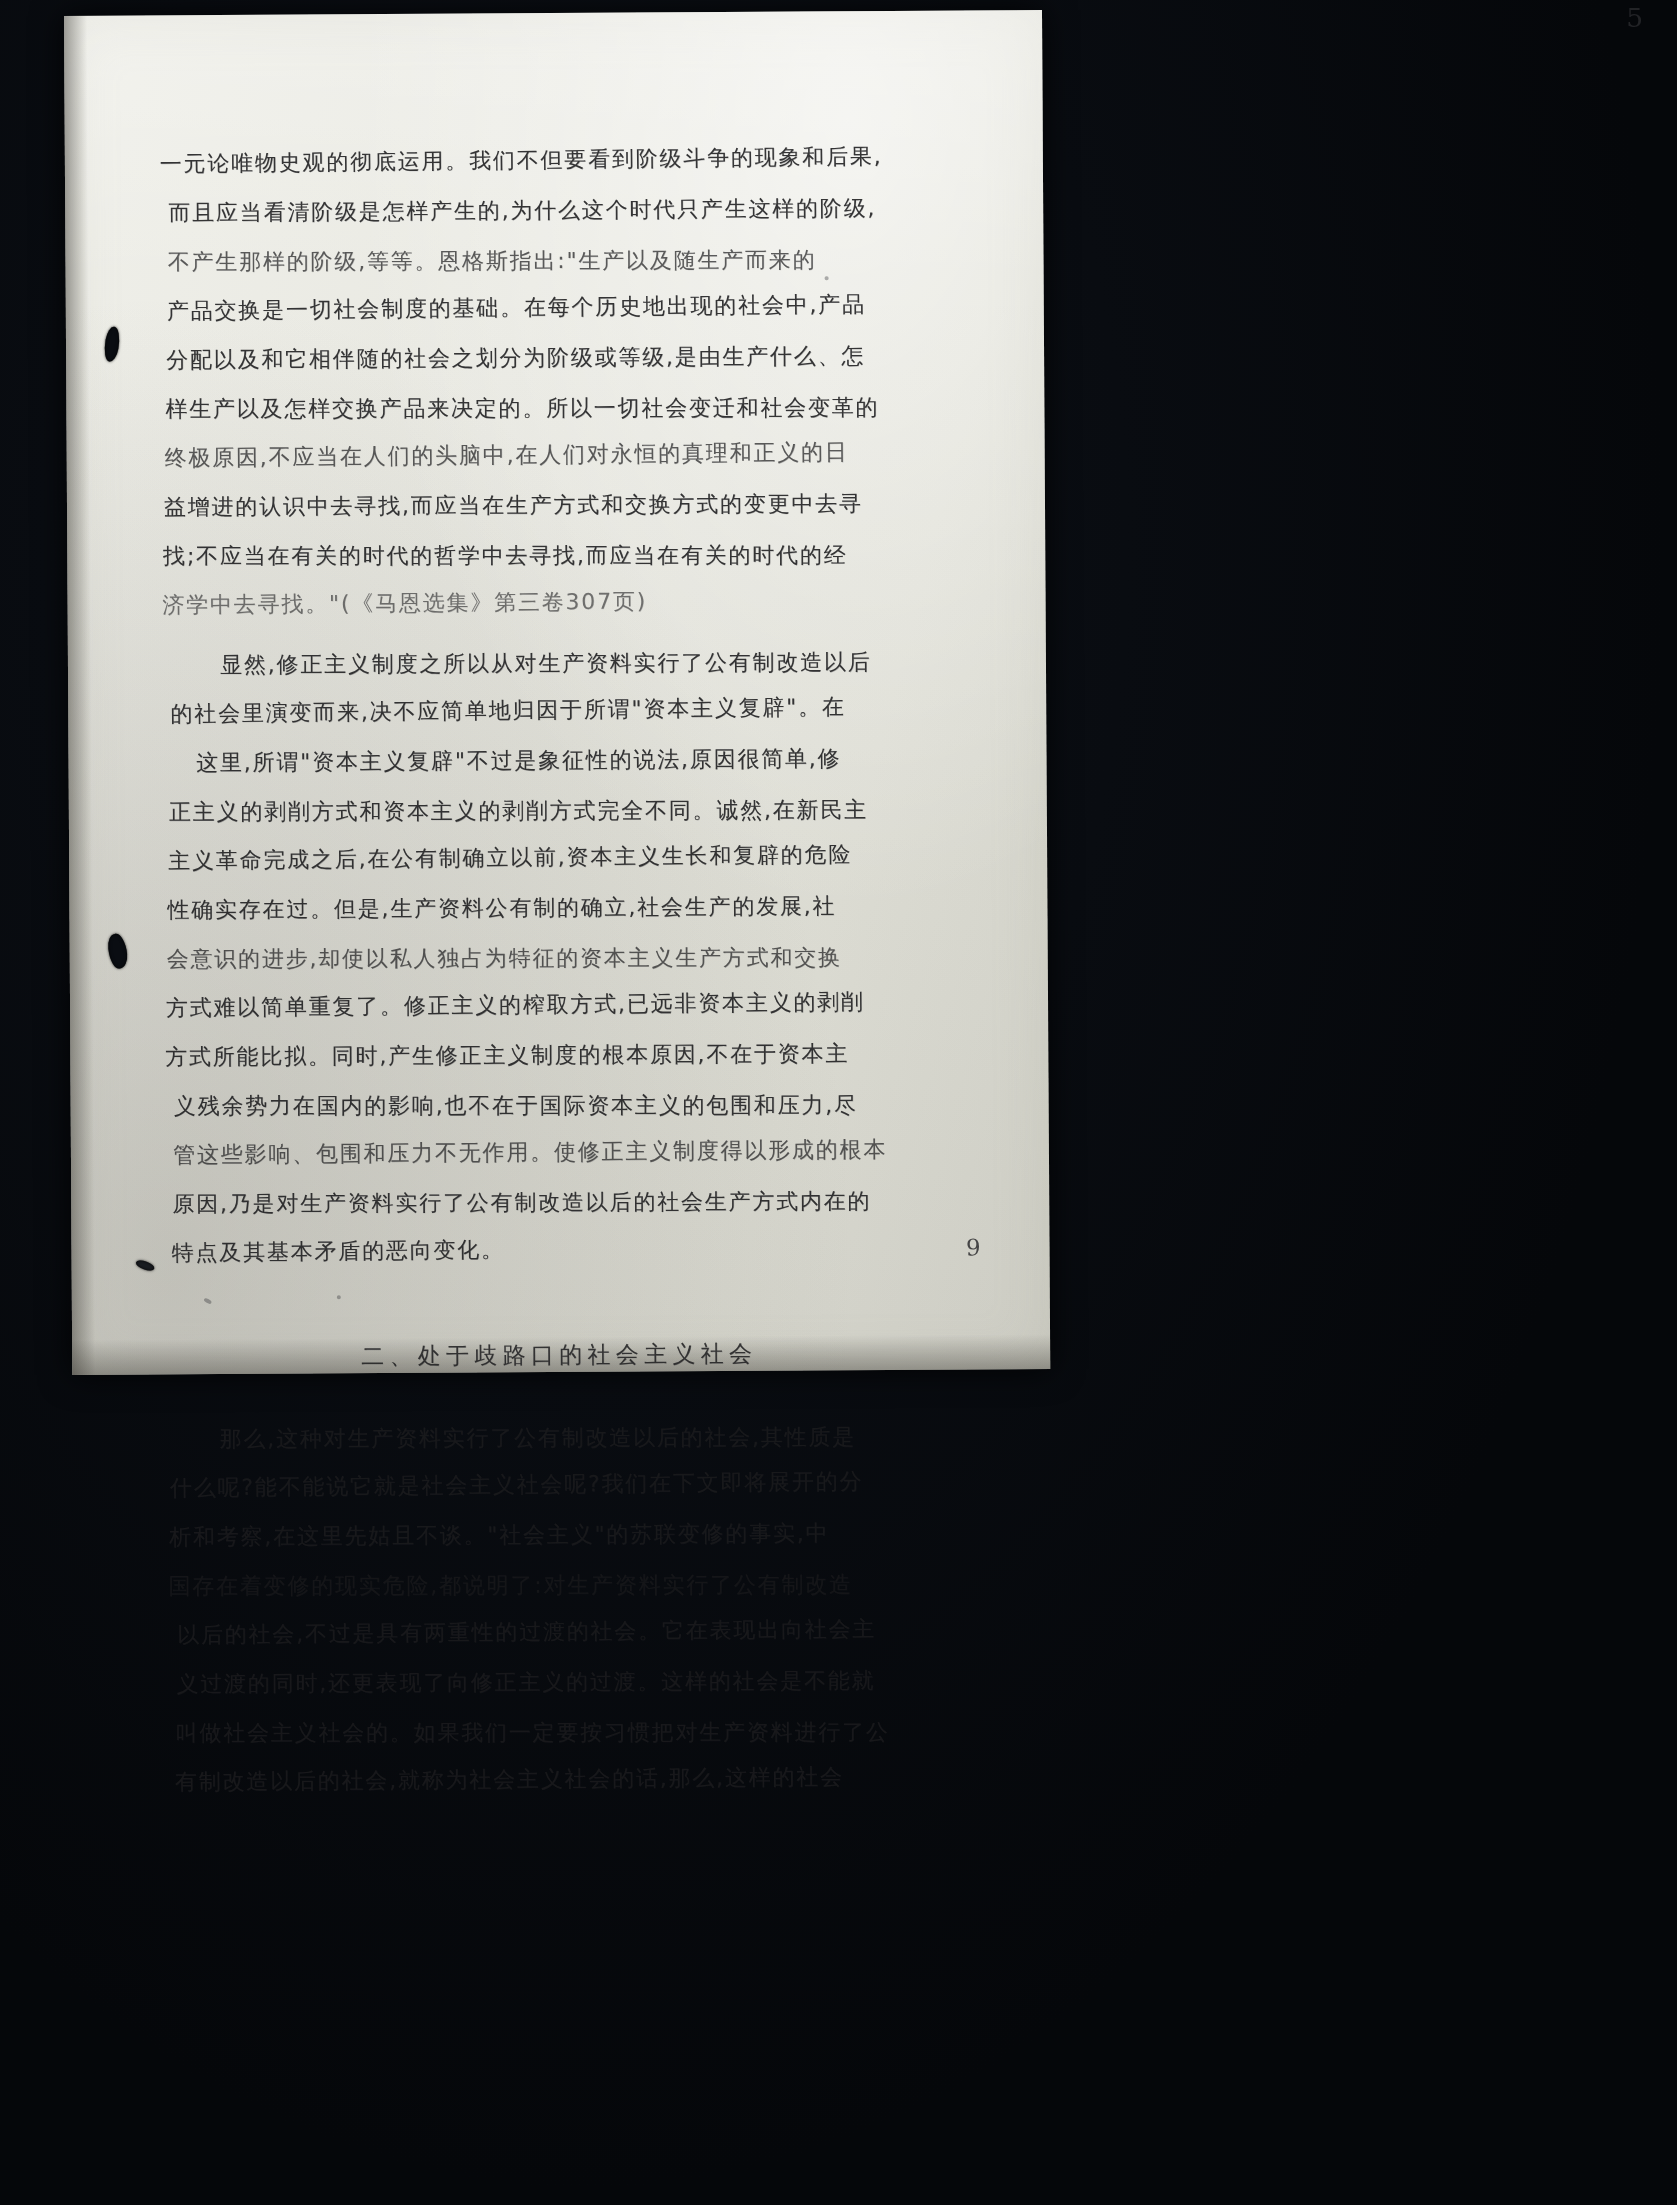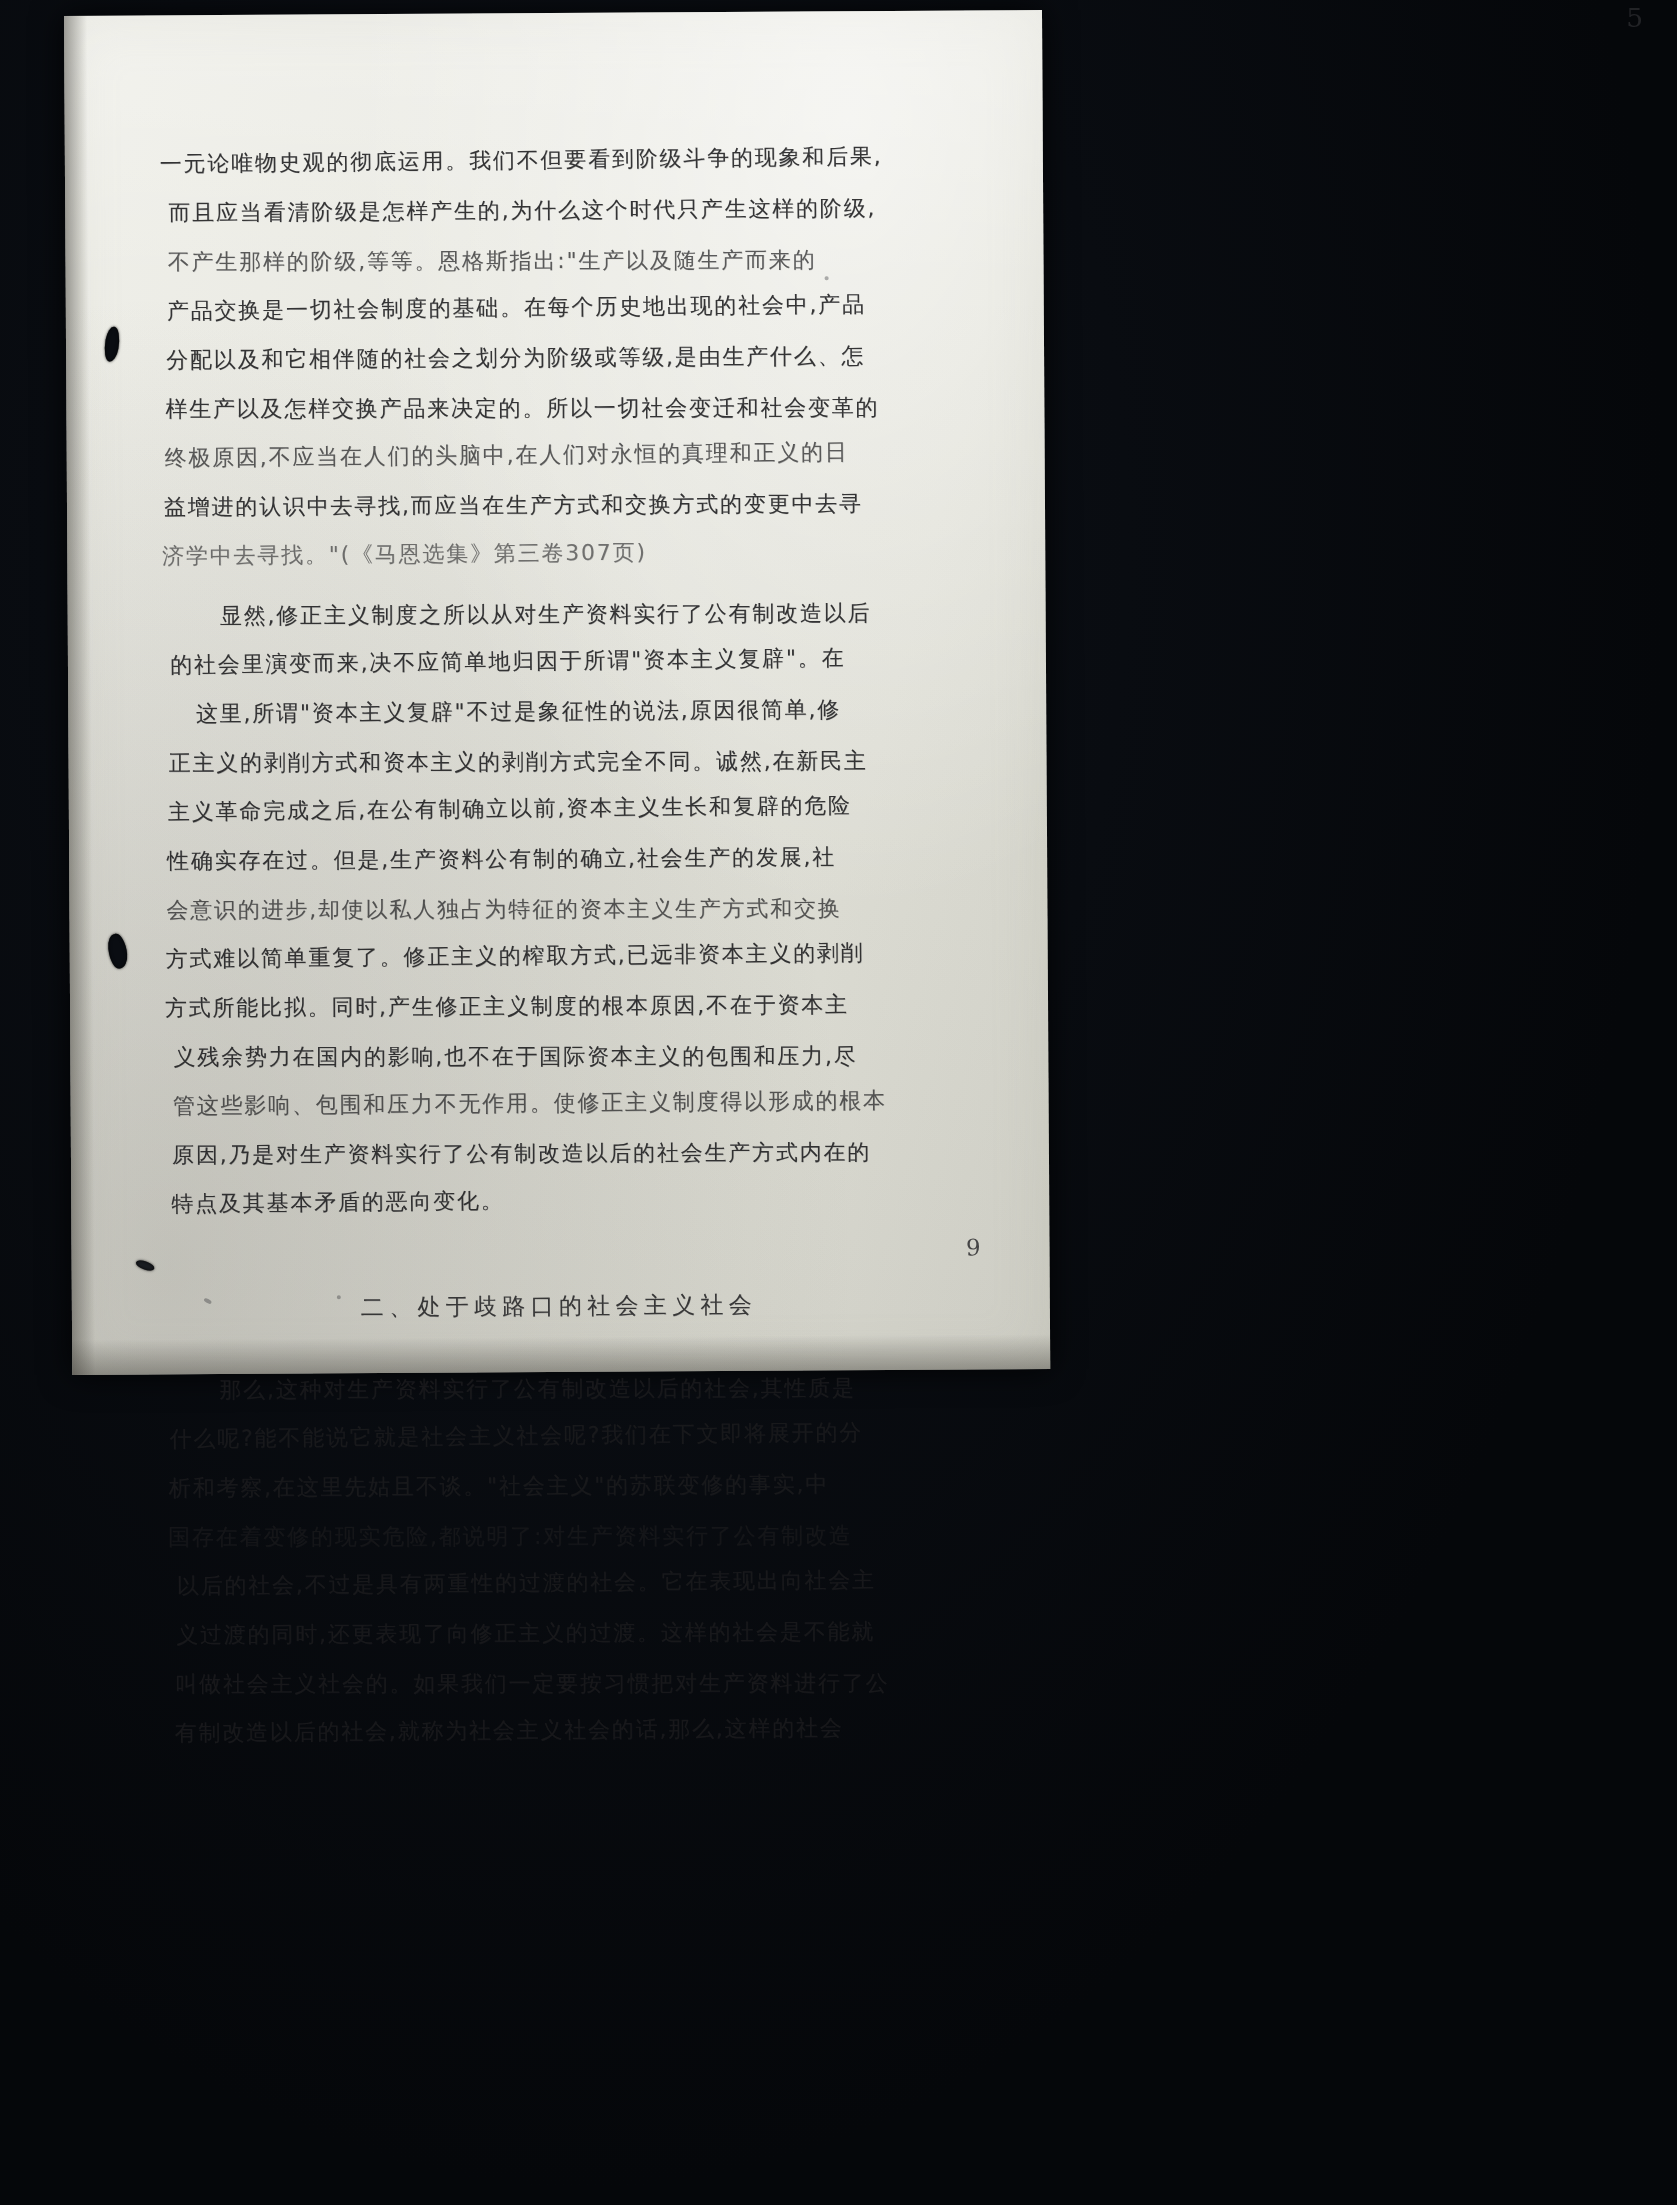--- a/index.html
+++ b/index.html
@@ -166,20 +166,21 @@
     <div id="text-body">
 
       <div class="hline" style="transform: translateX(-4.2px) rotate(-0.275deg) scaleY(0.982);">一元论唯物史观的彻底运用。我们不但要看到阶级斗争的现象和后果,</div>
       <div class="hline" style="transform: translateX(4.2px) rotate(-0.055deg) scaleY(0.988);">而且应当看清阶级是怎样产生的,为什么这个时代只产生这样的阶级,</div>
       <div class="hline ink-light" style="transform: translateX(3.2px) rotate(0.165deg) scaleY(0.994);">不产生那样的阶级,等等。恩格斯指出:"生产以及随生产而来的</div>
       <div class="hline" style="transform: translateX(2.1px) rotate(-0.22deg) scaleY(1);">产品交换是一切社会制度的基础。在每个历史地出现的社会中,产品</div>
       <div class="hline" style="transform: translateX(1.1px) rotate(0deg) scaleY(1.006);">分配以及和它相伴随的社会之划分为阶级或等级,是由生产什么、怎</div>
       <div class="hline" style="transform: translateX(0px) rotate(0.22deg) scaleY(1.012);">样生产以及怎样交换产品来决定的。所以一切社会变迁和社会变革的</div>
       <div class="hline ink-light" style="transform: translateX(-1.1px) rotate(-0.165deg) scaleY(1.018);">终极原因,不应当在人们的头脑中,在人们对永恒的真理和正义的日</div>
       <div class="hline" style="transform: translateX(-2.1px) rotate(0.055deg) scaleY(0.982);">益增进的认识中去寻找,而应当在生产方式和交换方式的变更中去寻</div>
+      <div class="hline" style="transform: translateX(-3.2px) rotate(0.275deg) scaleY(0.988);">找;不应当在有关的时代的哲学中去寻找,而应当在有关的时代的经</div>
       <div class="hline ink-faint" style="transform: translateX(-4.2px) rotate(-0.11deg) scaleY(0.994);">济学中去寻找。"(《马恩选集》第三卷307页)</div>
 
       <div class="gap-para"></div>
 
       <div class="hline indent-1" style="transform: translateX(4.2px) rotate(0.11deg) scaleY(1);">显然,修正主义制度之所以从对生产资料实行了公有制改造以后</div>
       <div class="hline" style="transform: translateX(3.2px) rotate(-0.275deg) scaleY(1.006);">的社会里演变而来,决不应简单地归因于所谓"资本主义复辟"。在</div>
       <div class="hline indent-2" style="transform: translateX(2.1px) rotate(-0.055deg) scaleY(1.012);">这里,所谓"资本主义复辟"不过是象征性的说法,原因很简单,修</div>
       <div class="hline" style="transform: translateX(1.1px) rotate(0.165deg) scaleY(1.018);">正主义的剥削方式和资本主义的剥削方式完全不同。诚然,在新民主</div>
       <div class="hline" style="transform: translateX(0px) rotate(-0.22deg) scaleY(0.982);">主义革命完成之后,在公有制确立以前,资本主义生长和复辟的危险</div>
       <div class="hline" style="transform: translateX(-1.1px) rotate(0deg) scaleY(0.988);">性确实存在过。但是,生产资料公有制的确立,社会生产的发展,社</div>

